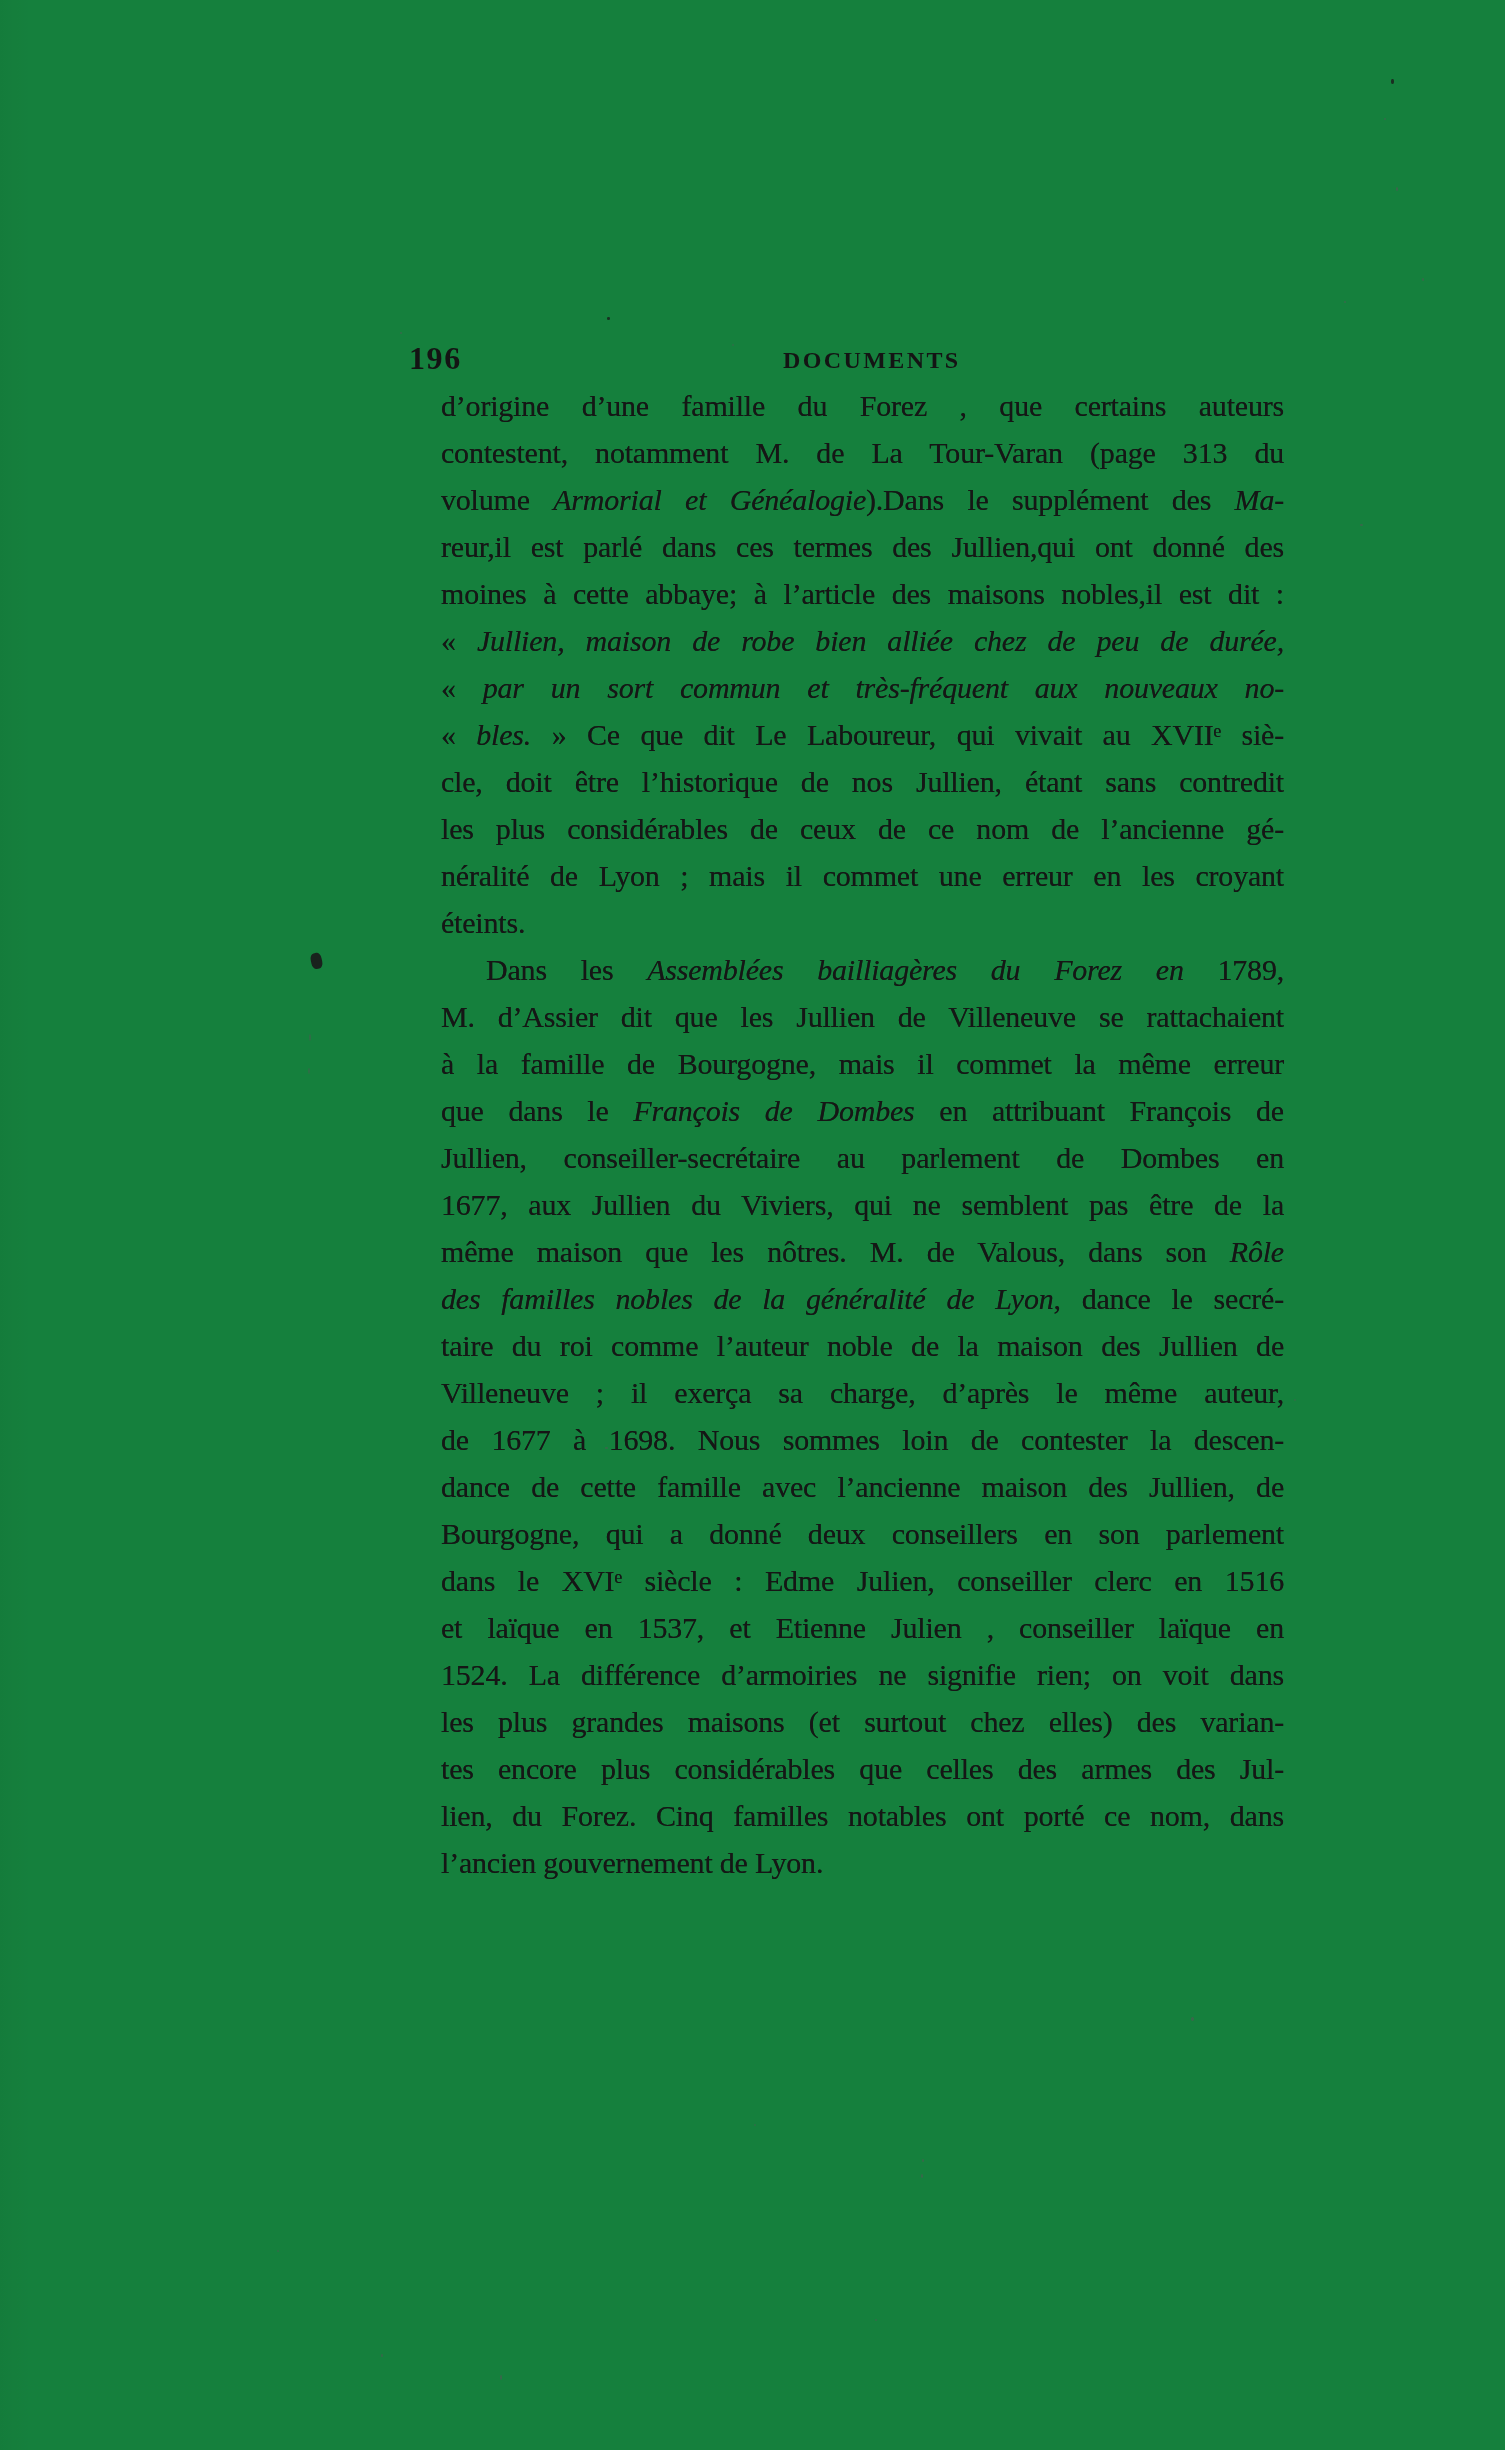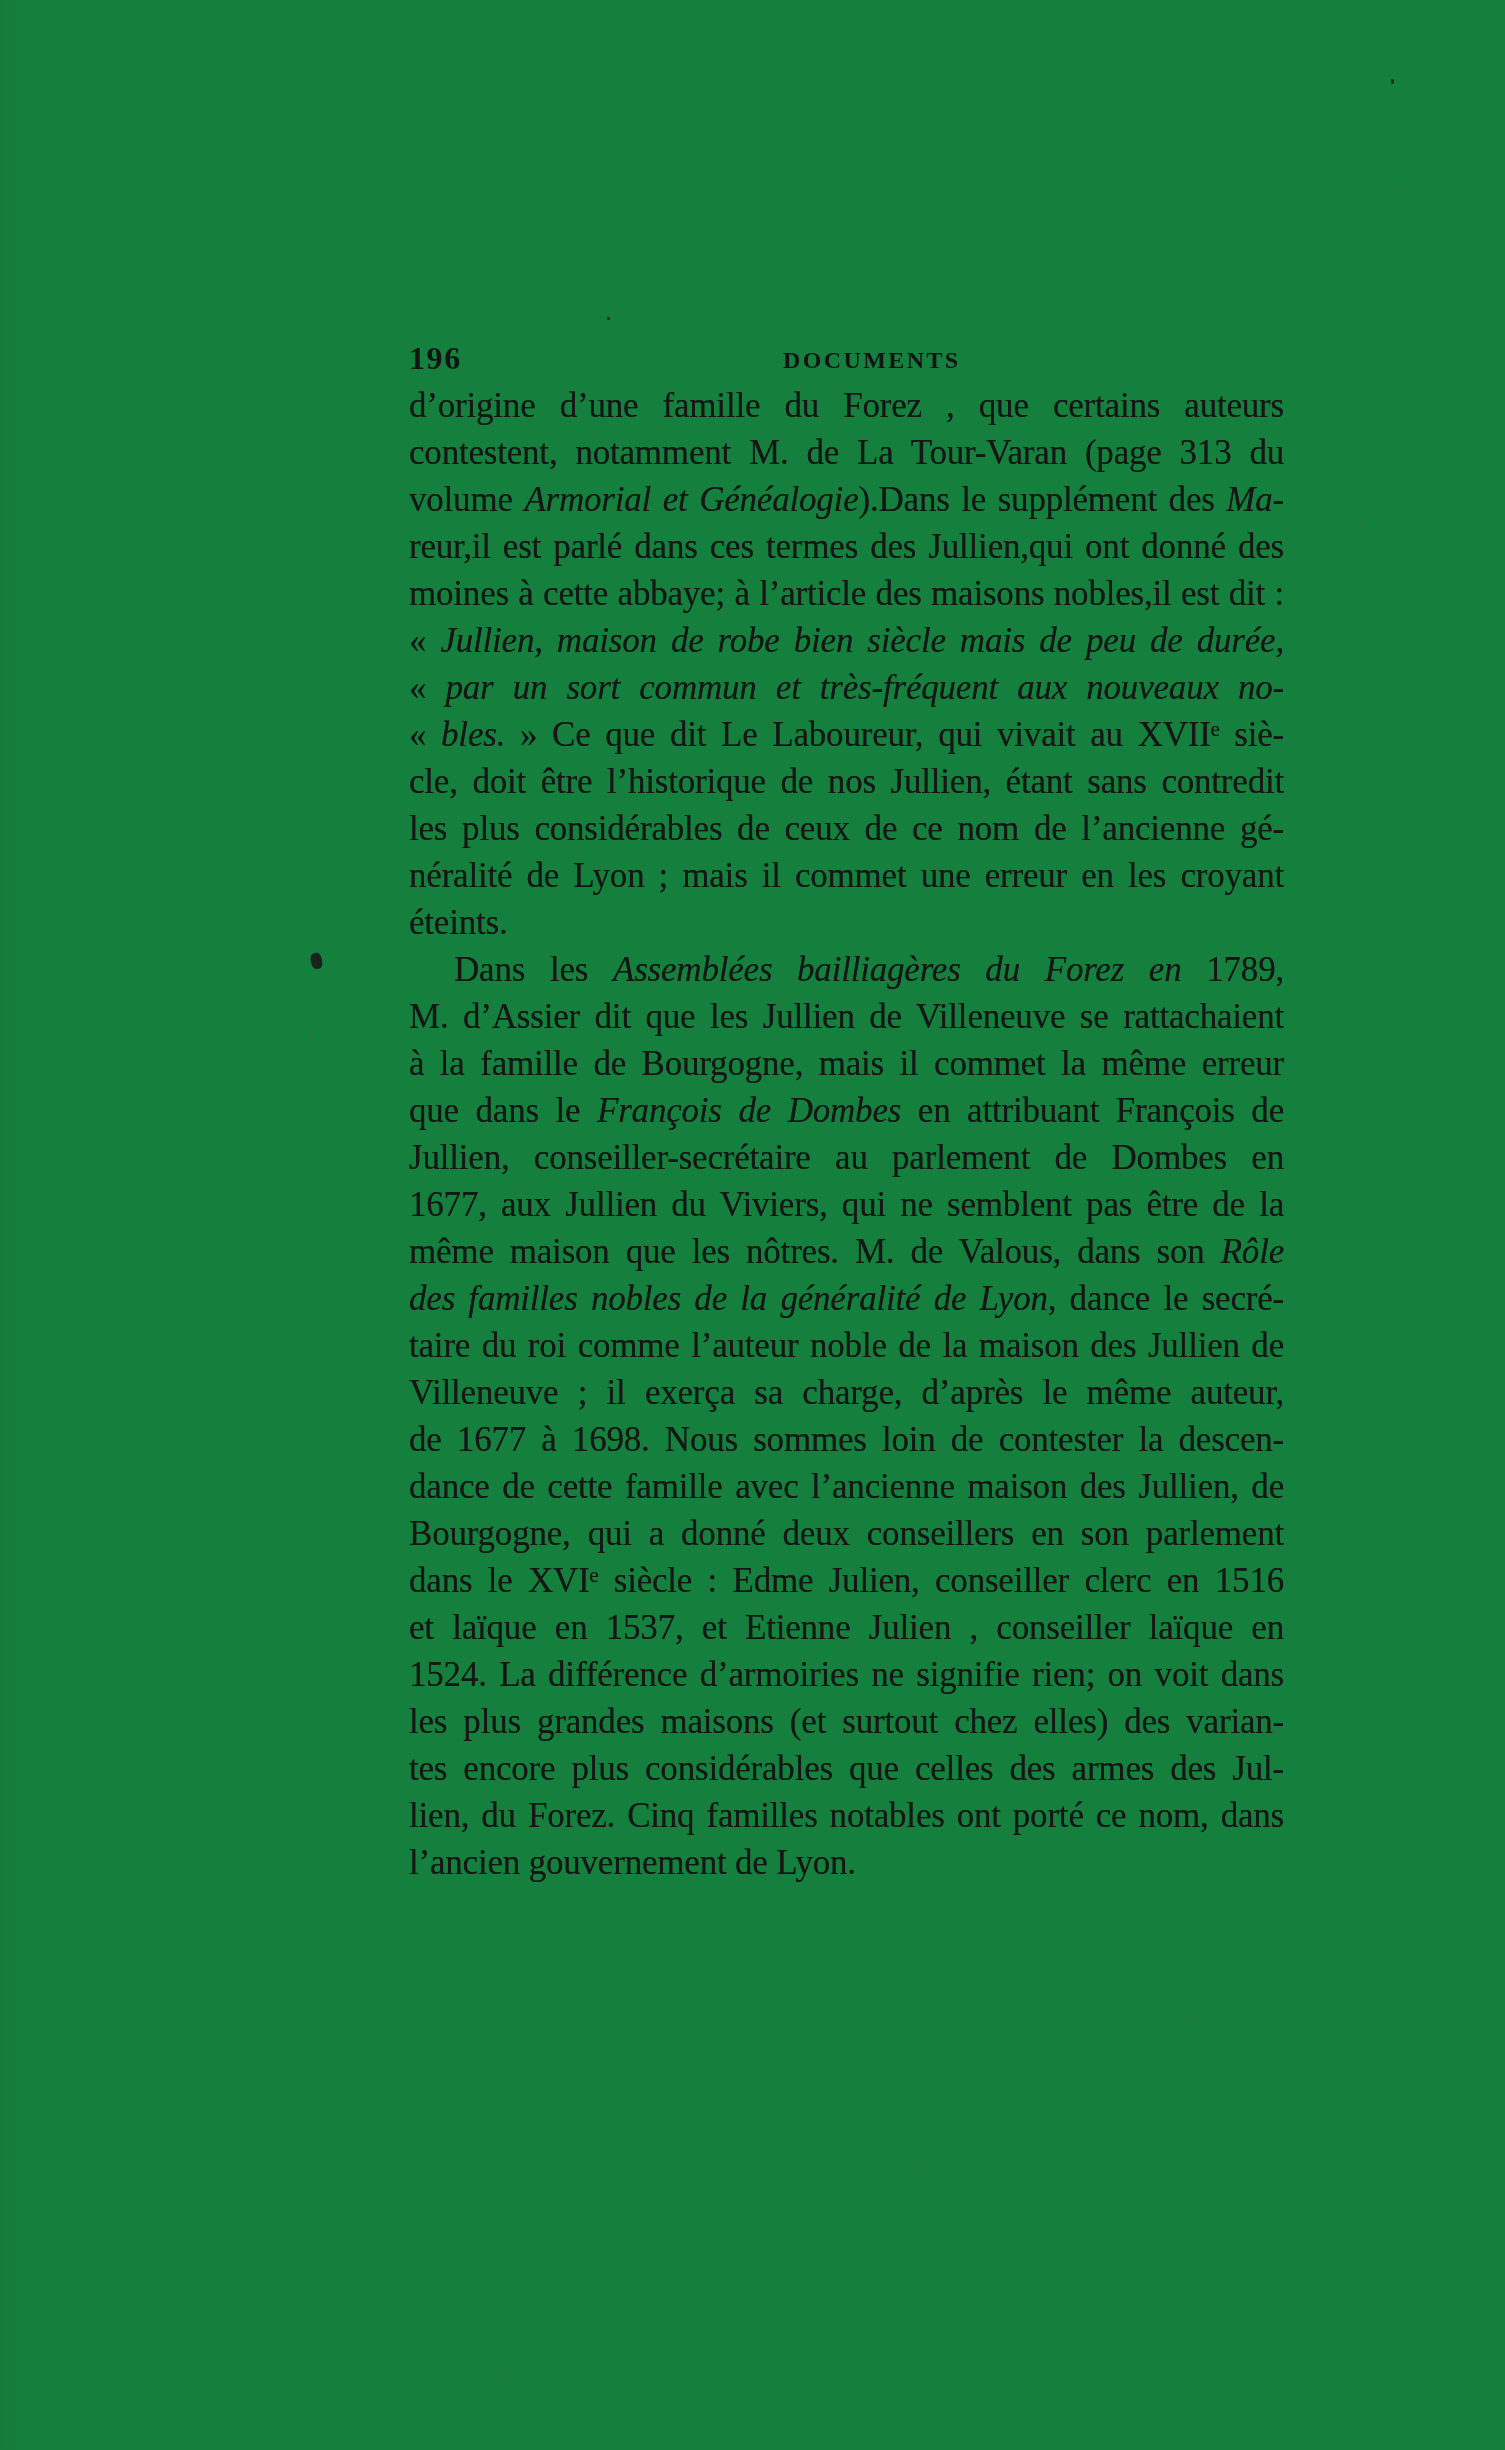--- a/index.html
+++ b/index.html
@@ -26,26 +26,27 @@
   .runtitle{
     position:absolute;left:374px;top:7px;
     font-size:24px;font-weight:bold;letter-spacing:2.4px;
   }
   .body{
     position:absolute;top:382px;left:409px;width:875px;
     color:#161616;
   }
   .line{
     height:47px;line-height:47px;
-    font-size:35px;letter-spacing:-0.2px;
+    font-size:30px;letter-spacing:-0.2px;
     text-align:justify;
     text-align-last:justify;
     text-shadow:0 0 0.4px rgba(10,10,10,0.65);
     white-space:normal;
     overflow:visible;
+    margin-left:32px;
   }
   .line.last{
     text-align:center;
     text-align-last:left;
   }
   .line.indent{
     padding-left:45px;
   }
   .it{font-style:italic;}
   .speck{
@@ -70,21 +71,21 @@
     <span class="pagenum">196</span>
     <span class="runtitle">DOCUMENTS</span>
   </div>
 
   <div class="body">
       <div class="line"><span>d’origine d’une famille du Forez , que certains auteurs</span></div>
       <div class="line"><span>contestent, notamment M. de La Tour-Varan (page 313 du</span></div>
       <div class="line"><span>volume </span><span class="it">Armorial et Généalogie</span><span>).Dans le supplément des </span><span class="it">Ma-</span></div>
       <div class="line"><span>reur,il est parlé dans ces termes des Jullien,qui ont donné des</span></div>
       <div class="line"><span>moines à cette abbaye; à l’article des maisons nobles,il est dit :</span></div>
-      <div class="line"><span>« </span><span class="it">Jullien, maison de robe bien siècle mais de peu de durée,</span></div>
+      <div class="line"><span>« </span><span class="it">Jullien, maison de robe bien alliée chez de peu de durée,</span></div>
       <div class="line"><span>« </span><span class="it">par un sort commun et très-fréquent aux nouveaux no-</span></div>
       <div class="line"><span>« </span><span class="it">bles.</span><span> » Ce que dit Le Laboureur, qui vivait au XVIIᵉ siè-</span></div>
       <div class="line"><span>cle, doit être l’historique de nos Jullien, étant sans contredit</span></div>
       <div class="line"><span>les plus considérables de ceux de ce nom de l’ancienne gé-</span></div>
       <div class="line"><span>néralité de Lyon ; mais il commet une erreur en les croyant</span></div>
       <div class="line last"><span>éteints.</span></div>
       <div class="line indent"><span>Dans les </span><span class="it">Assemblées bailliagères du Forez en</span><span> 1789,</span></div>
       <div class="line"><span>M. d’Assier dit que les Jullien de Villeneuve se rattachaient</span></div>
       <div class="line"><span>à la famille de Bourgogne, mais il commet la même erreur</span></div>
       <div class="line"><span>que dans le </span><span class="it">François de Dombes</span><span> en attribuant François de</span></div>

